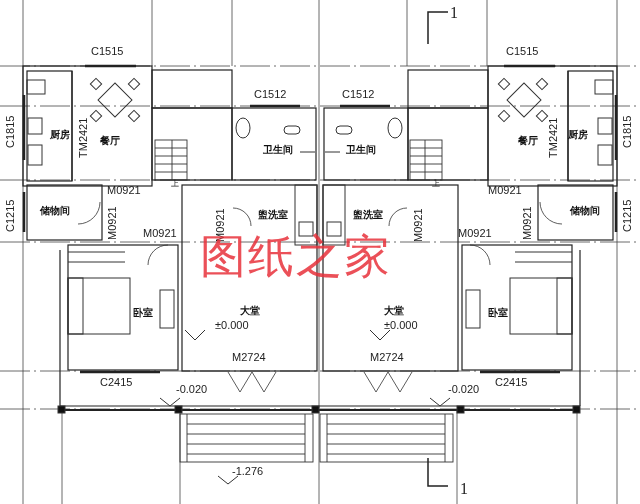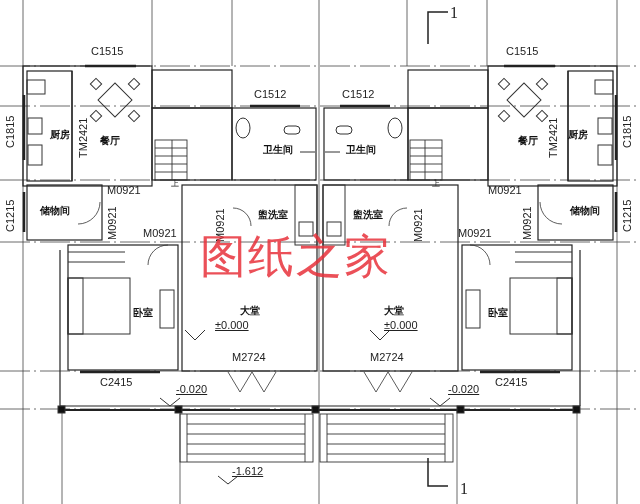--- a/index.html
+++ b/index.html
@@ -3,21 +3,21 @@
 <meta charset="utf-8">
 <style>
   html,body{margin:0;padding:0;background:#fff;}
   body{width:640px;height:504px;overflow:hidden;position:relative;font-family:"DejaVu Sans",sans-serif;}
   svg{position:absolute;left:0;top:0;}
   .lbl{position:absolute;font-family:"Liberation Sans",sans-serif;font-size:11px;color:#222;white-space:nowrap;line-height:1;}
   .cn{font-family:"DejaVu Sans",sans-serif;font-size:10px;font-weight:bold;color:#111;}
   .vert{transform:rotate(-90deg);transform-origin:left top;}
   .wm{position:absolute;left:200px;top:226px;font-family:"DejaVu Serif",serif;font-size:46px;color:#e8323c;letter-spacing:2px;opacity:0.85;white-space:nowrap;}
   .sec{position:absolute;font-family:"Liberation Serif",serif;font-size:16px;color:#222;}
-  .ul{text-decoration:underline;}
+  .ul{}
 </style>
 </head>
 <body>
 
 <svg width="640" height="504" viewBox="0 0 640 504">
   <g stroke="#333" fill="none" stroke-width="1">
 
     <g stroke="#444" stroke-width="0.8" stroke-dasharray="30 4 2 4">
       <line x1="0" y1="66" x2="640" y2="66"></line>
       <line x1="0" y1="106" x2="640" y2="106"></line>
@@ -234,18 +234,18 @@
 <span class="lbl cn" style="left:240px;top:306px">大堂</span>
 <span class="lbl cn" style="left:384px;top:306px">大堂</span>
 
 <span class="lbl" style="left:171px;top:180px;font-size:8px">上</span>
 <span class="lbl" style="left:432px;top:180px;font-size:8px">上</span>
 
 <span class="lbl ul" style="left:215px;top:320px">±0.000</span>
 <span class="lbl ul" style="left:384px;top:320px">±0.000</span>
 <span class="lbl ul" style="left:176px;top:384px">-0.020</span>
 <span class="lbl ul" style="left:448px;top:384px">-0.020</span>
-<span class="lbl ul" style="left:232px;top:466px">-1.612</span>
+<span class="lbl ul" style="left:232px;top:466px">-1.276</span>
 
 <span class="sec" style="left:450px;top:4px">1</span>
 <span class="sec" style="left:460px;top:480px">1</span>
 
 <div class="wm">图纸之家</div>
 
 </body></html>

